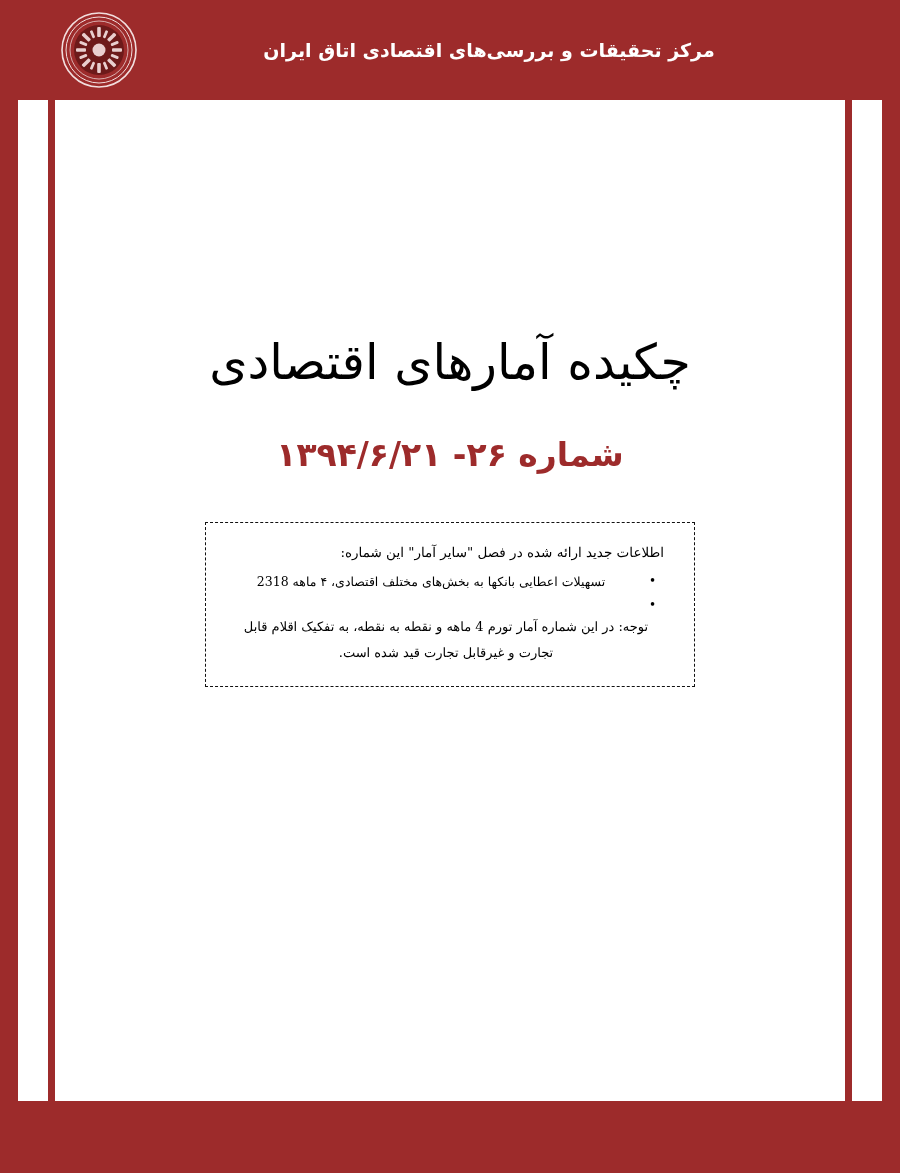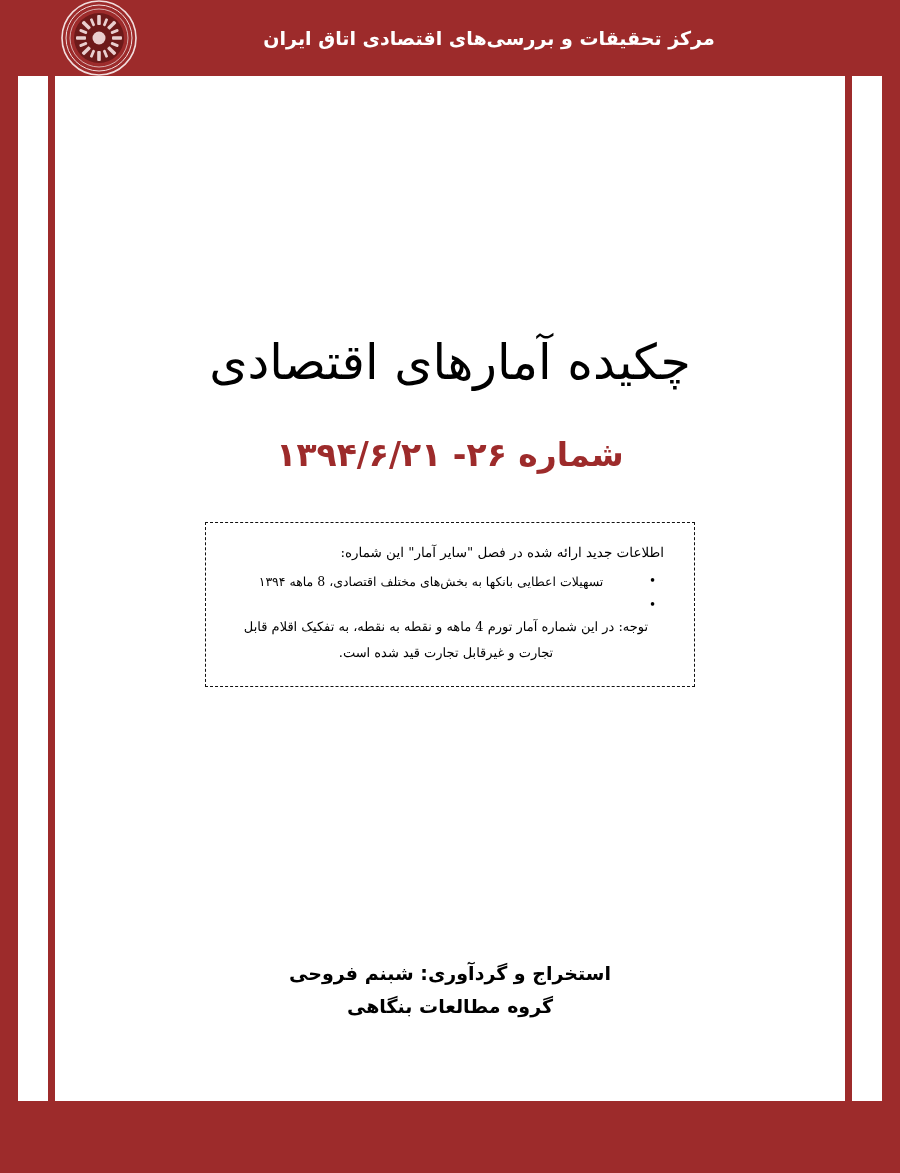--- a/index.html
+++ b/index.html
@@ -42,21 +42,21 @@
   }
   .bar-left-inner { left: 48px; }
   .bar-right-inner { right: 48px; }
 
   
   .header-band {
     position: absolute;
     top: 0;
     left: 0;
     right: 0;
-    height: 76px;
+    height: 100px;
     background: #9d2b2b;
     color: #ffffff;
     display: flex;
     align-items: center;
     justify-content: flex-start;
     box-sizing: border-box;
     padding: 0 60px 0 60px;
     gap: 20px;
   }
   .header-title {
@@ -233,31 +233,27 @@
 
     <div class="doc-title">چکیده آمارهای اقتصادی</div>
 
     <div class="doc-subtitle">شماره ۲۶- ۱۳۹۴/۶/۲۱</div>
 
     <div class="note-box">
       <div class="note-heading">اطلاعات جدید ارائه شده در فصل "سایر آمار" این شماره:</div>
       <ul class="note-list">
         <li>
           <span class="bullet">•</span>
-          <span>تسهیلات اعطایی  بانکها به بخش‌های مختلف اقتصادی، 8 ماهه ۱۳۹۴</span>
+          <span>تسهیلات اعطایی  بانکها به بخش‌های مختلف اقتصادی، ۴ ماهه 2318</span>
         </li>
         <li>
           <span class="bullet">•</span>
         </li>
       </ul>
       <div class="note-warning">توجه: در این شماره آمار تورم 4 ماهه و نقطه به نقطه، به تفکیک اقلام قابل تجارت و غیرقابل تجارت قید شده است.</div>
     </div>
 
-    <div class="author-block">
-      <div class="author-line">استخراج و گردآوری: شبنم فروحی</div>
-      <div class="author-line">گروه مطالعات بنگاهی</div>
-    </div>
 
   </div>
 
   <div class="footer-band"></div>
 
 </div>
 
 </body></html>

